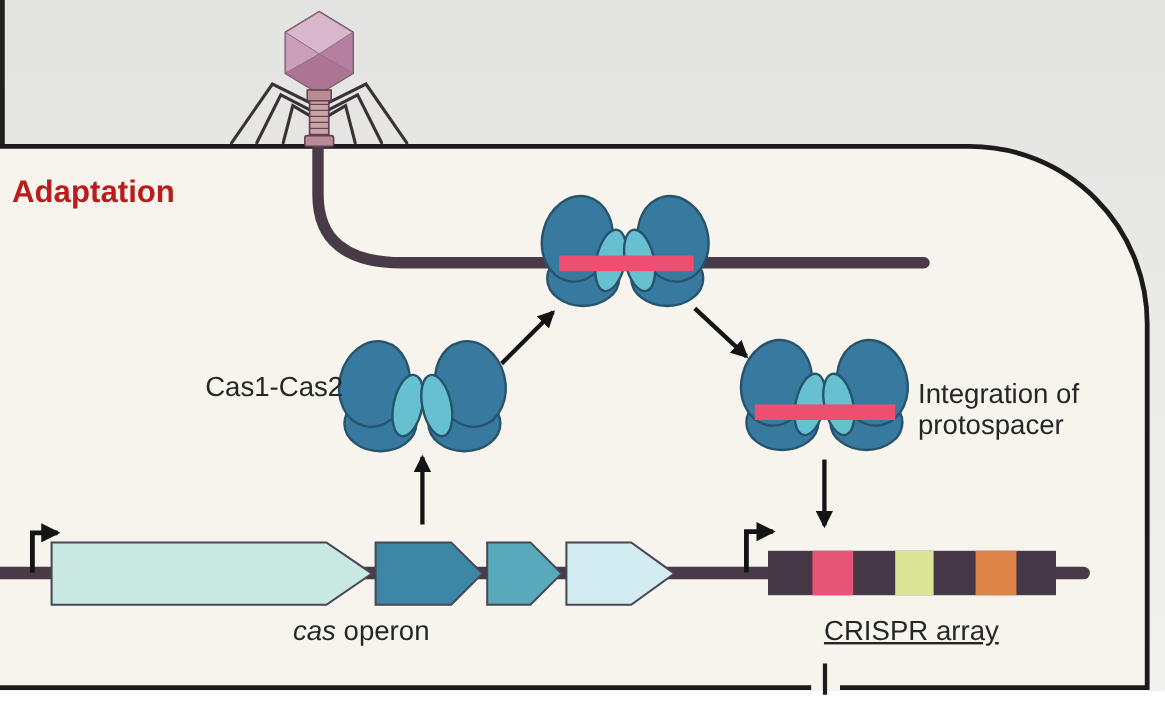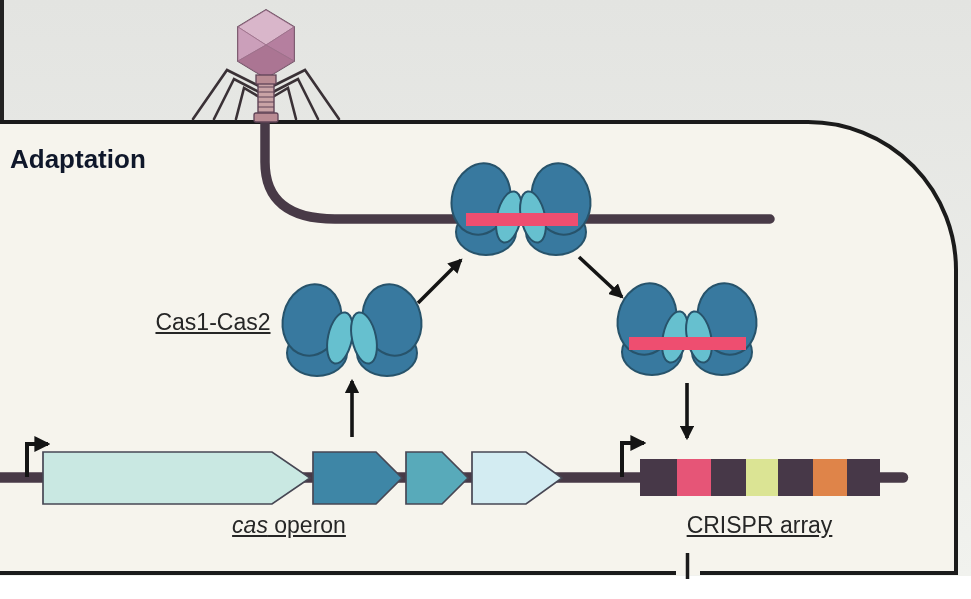--- a/index.html
+++ b/index.html
@@ -1,22 +1,22 @@
 <!DOCTYPE html>
 <html><head>
 <meta charset="utf-8">
 <style>
   html,body{margin:0;padding:0;background:#ffffff;}
   body{width:971px;height:599px;position:relative;overflow:hidden;
        font-family:"Liberation Sans", sans-serif;}
   #stage{position:absolute;left:0;top:0;width:971px;height:599px;}
   svg{position:absolute;left:0;top:0;display:block;}
   .lbl{position:absolute;color:#262626;font-size:23px;line-height:26px;}
-  .lbl.bold{font-weight:bold;font-size:26px;color:#0f172a;}
-  .lbl.right{text-align:center;text-decoration:underline;}
+  .lbl.bold{font-weight:bold;font-size:26px;color:#b91c1c;}
+  .lbl.right{text-align:right;}
   .lbl.center{text-align:center;}
   .it{font-style:italic;}
 </style>
 </head>
 <body>
 
 <div id="stage">
 
 <svg width="971" height="599" viewBox="0 0 971 599">
   <defs>
@@ -112,18 +112,22 @@
     <rect x="677" y="459" width="34" height="37" fill="#e65577"></rect>
     <rect x="746" y="459" width="32" height="37" fill="#dbe494"></rect>
     <rect x="813" y="459" width="34" height="37" fill="#df8449"></rect>
   </g>
 </svg>
 
 <div class="lbl bold" style="left:10px;top:146px;width:240px;">Adaptation</div>
 
 <div class="lbl right" style="left:140px;top:309px;width:146px;">Cas1-Cas2</div>
 
+<div class="lbl" style="left:765px;top:315px;width:190px;">
+  <div>Integration of</div>
+  <div>protospacer</div>
+</div>
 
-<div class="lbl center" style="left:204px;top:512px;width:170px;text-decoration:underline;"><span class="it">cas</span><span> operon</span></div>
+<div class="lbl center" style="left:216px;top:512px;width:170px;"><span class="it">cas</span><span> operon</span></div>
 
 <div class="lbl center" style="left:672px;top:512px;width:175px;text-decoration:underline;">CRISPR array</div>
 
 </div>
 
 </body></html>

